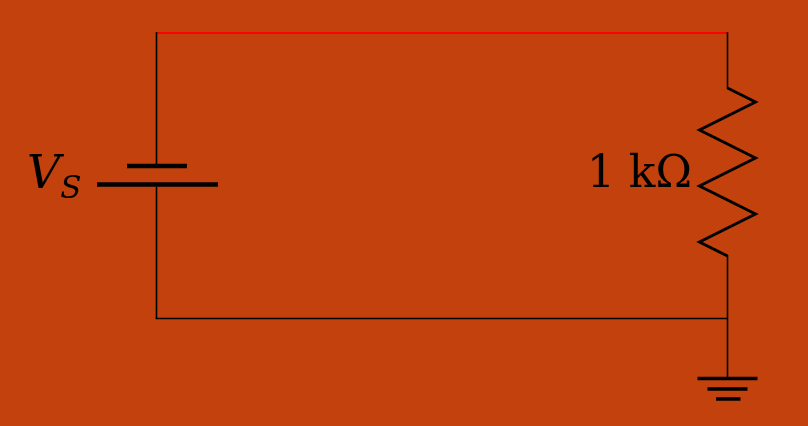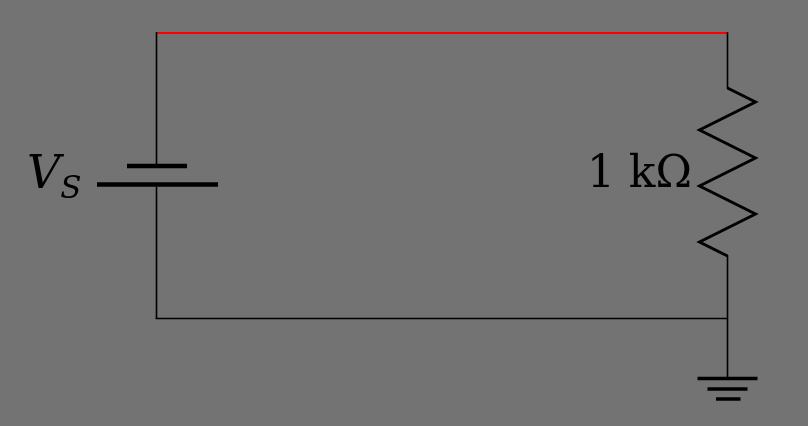--- a/index.html
+++ b/index.html
@@ -4,21 +4,21 @@
 <style>
   html, body {
     margin: 0;
     padding: 0;
     background: #ffffff;
   }
   .canvas {
     position: relative;
     width: 808px;
     height: 426px;
-    background: #737373;
+    background: #c2410c;
     overflow: hidden;
   }
   svg { display: block; }
   .wire {
     stroke: #000000;
     stroke-width: 1.6;
     fill: none;
   }
   .wire-highlight {
     stroke-width: 2.1;

